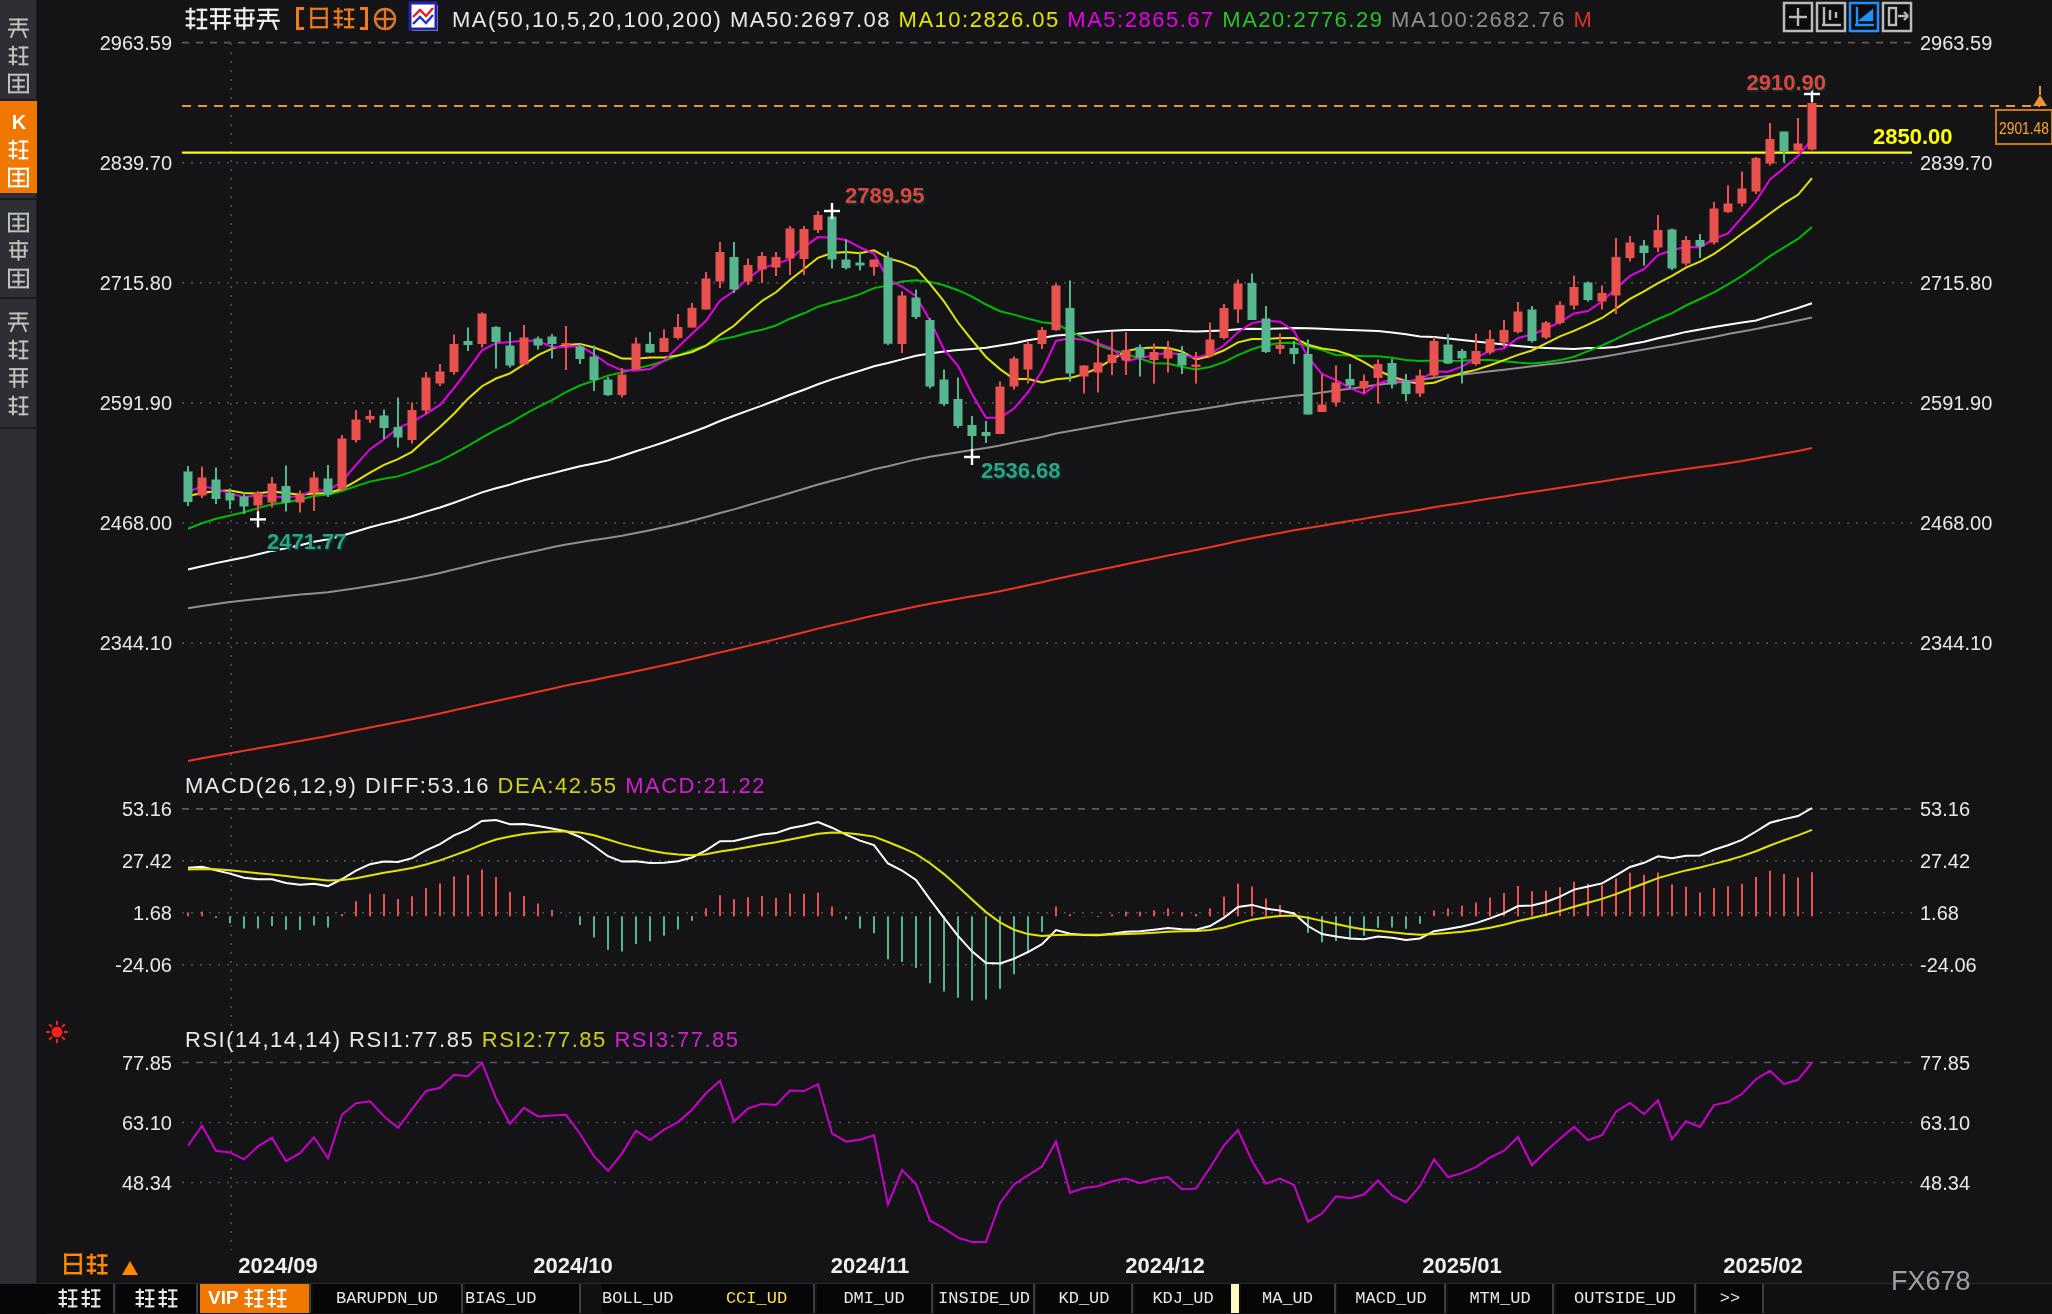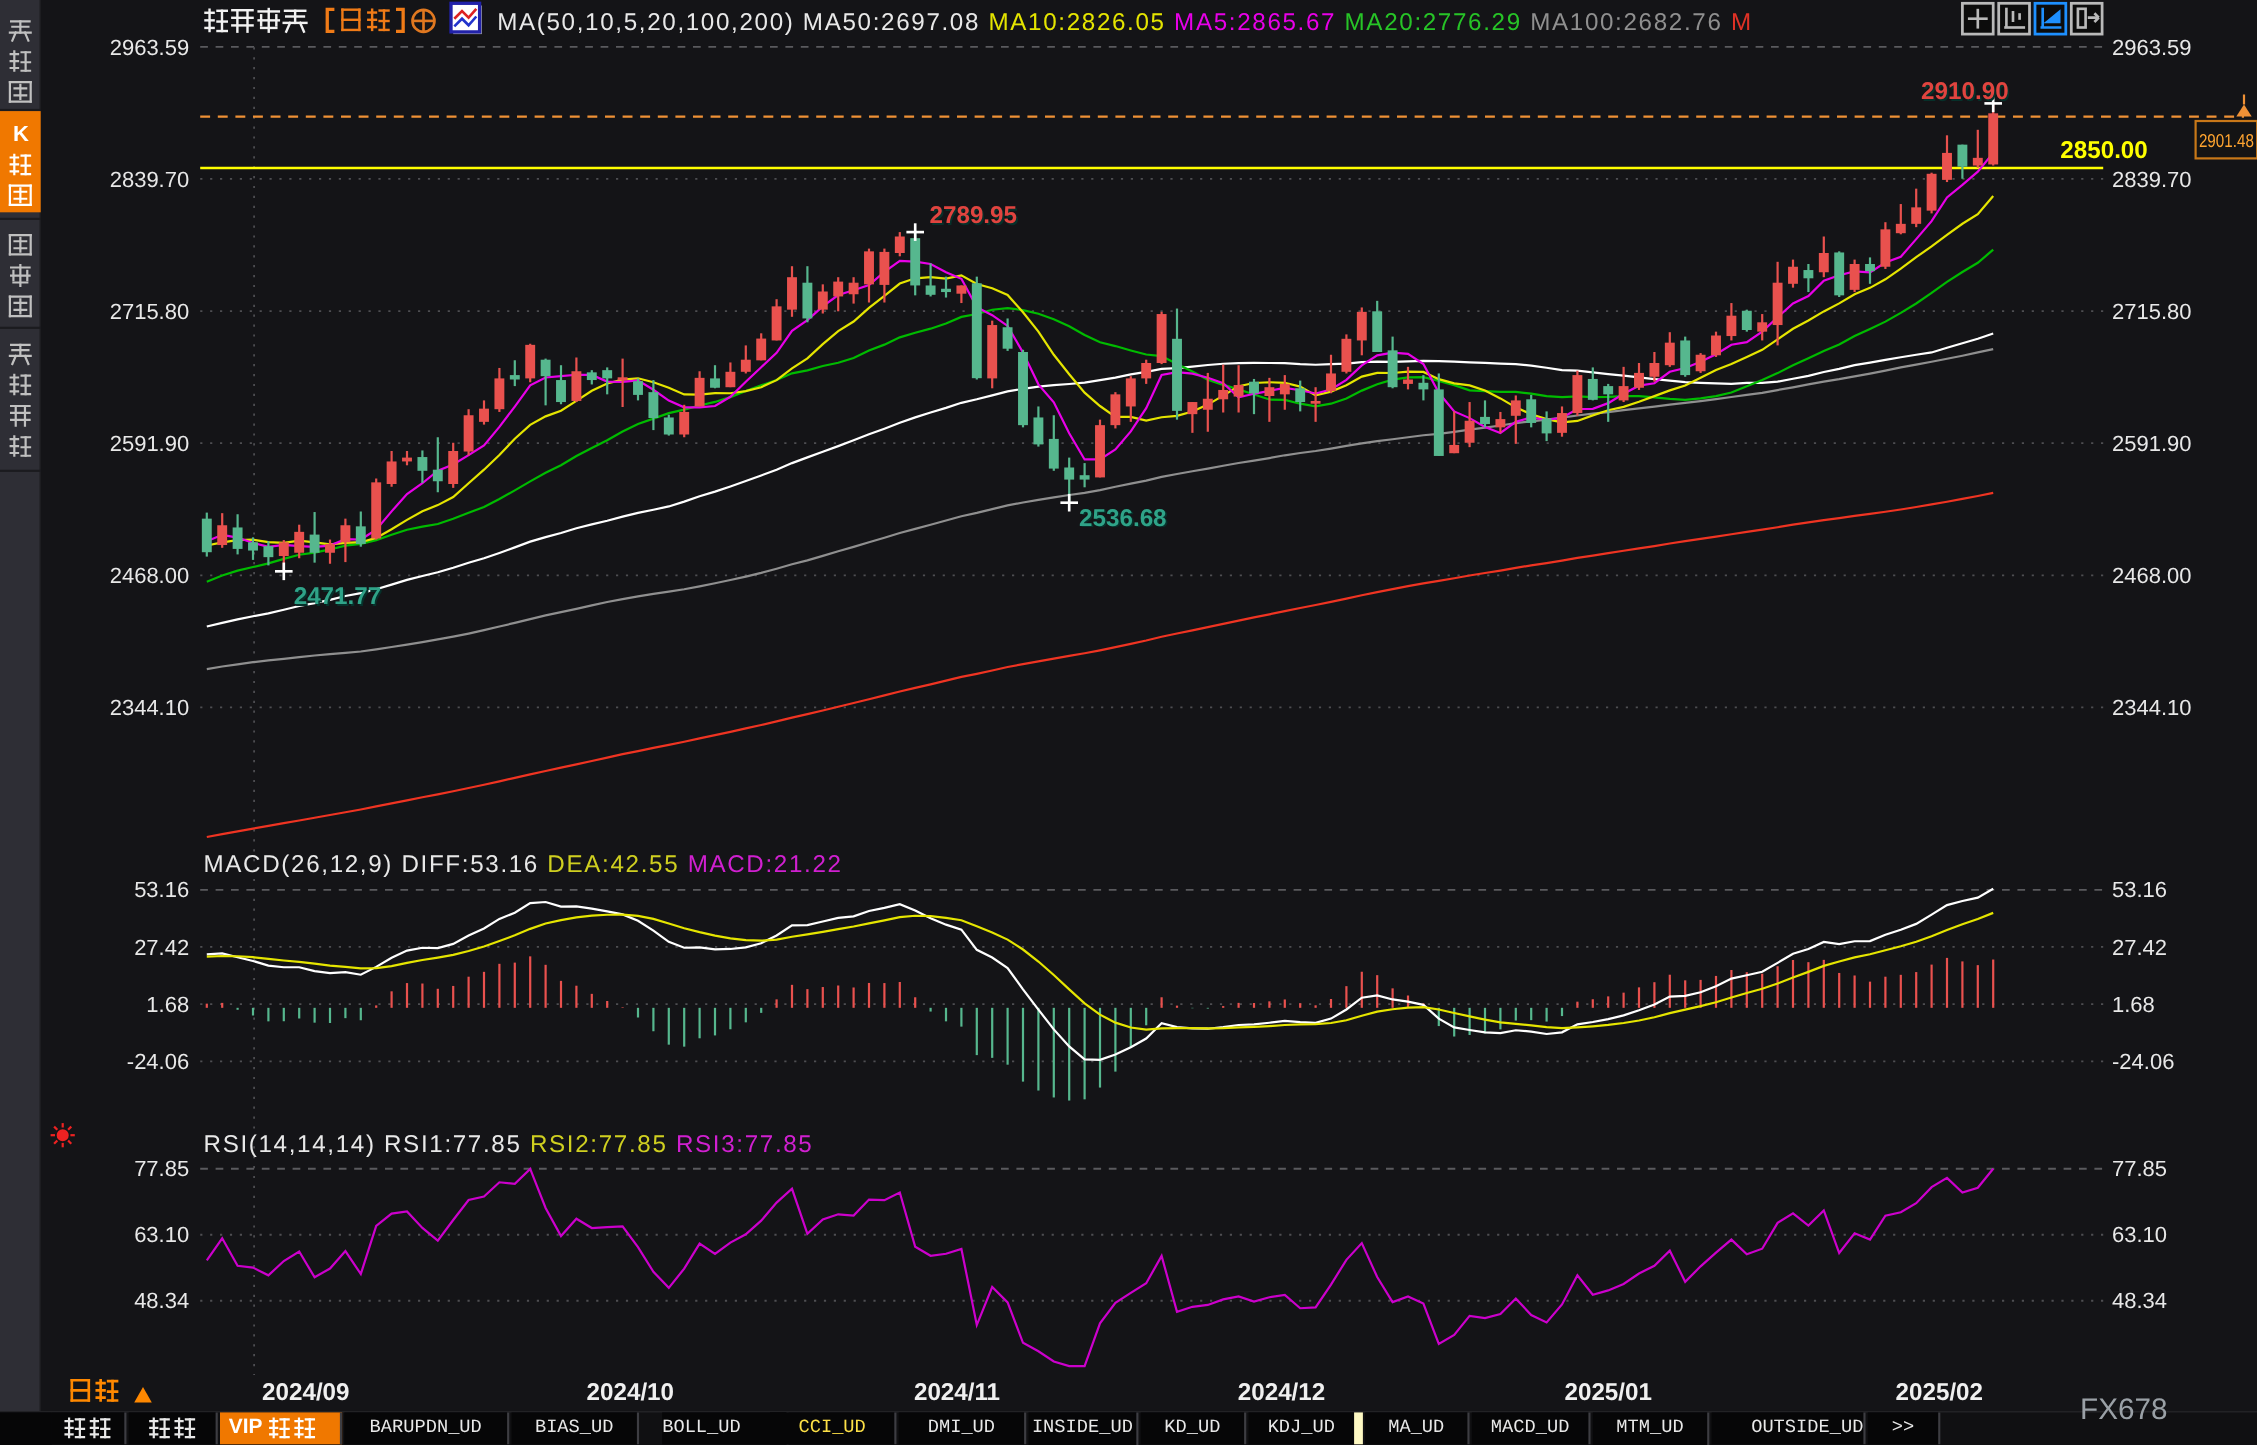--- a/index.html
+++ b/index.html
@@ -768,25 +768,25 @@
           <line x1="24.6" y1="16.0" x2="31.0" y2="16.0"></line>
           <line x1="27.8" y1="1.6" x2="27.8" y2="18.4"></line>
           <line x1="34.0" y1="2.4" x2="41.4" y2="2.4"></line>
           <line x1="37.6" y1="2.4" x2="37.6" y2="18.4"></line>
           <line x1="34.0" y1="11.0" x2="41.4" y2="11.0"></line>
           <line x1="34.0" y1="18.4" x2="41.4" y2="18.4"></line>
         </g>
       </svg>
     </div>
     <div style="position:absolute;left:313px;top:0;width:150px;height:29px;background:#060607;border-right:2px solid #3d3d42;text-align:center"><span style="color:#e8e8e8;font:17px 'Liberation Mono';line-height:29px">BARUPDN_UD</span></div>
-    <div style="position:absolute;left:465px;top:0;width:116px;height:29px;background:#060607;border-right:2px solid #3d3d42;text-align:center"><span style="color:#e8e8e8;font:17px 'Liberation Mono';line-height:29px">BIAS_UD</span></div>
+    <div style="position:absolute;left:465px;top:0;width:116px;height:29px;background:#060607;border-right:2px solid #3d3d42;text-align:left"><span style="color:#e8e8e8;font:17px 'Liberation Mono';line-height:29px">BIAS_UD</span></div>
     <div style="position:absolute;left:602px;top:0;width:115px;height:29px;background:#060607;border-right:2px solid #3d3d42;"><span style="color:#e8e8e8;font:17px 'Liberation Mono';line-height:29px">BOLL_UD</span></div>
     <div style="position:absolute;left:700px;top:0;width:115px;height:29px;background:#060607;border-right:2px solid #3d3d42;text-align:center"><span style="color:#fde047;font:17px 'Liberation Mono';line-height:29px">CCI_UD</span></div>
     <div style="position:absolute;left:817px;top:0;width:116px;height:29px;background:#060607;border-right:2px solid #3d3d42;text-align:center"><span style="color:#e8e8e8;font:17px 'Liberation Mono';line-height:29px">DMI_UD</span></div>
     <div style="position:absolute;left:935px;top:0;width:100px;height:46px;background:#060607;border-right:2px solid #3d3d42;text-align:center"><span style="color:#e8e8e8;font:17px 'Liberation Mono';line-height:29px">INSIDE_UD</span></div>
     <div style="position:absolute;left:1037px;top:0;width:96px;height:29px;background:#060607;border-right:2px solid #3d3d42;text-align:center"><span style="color:#e8e8e8;font:17px 'Liberation Mono';line-height:29px">KD_UD</span></div>
     <div style="position:absolute;left:1135px;top:0;width:104px;height:29px;background:#060607;border-right:8px solid #fef9c3;text-align:center"><span style="color:#e8e8e8;font:17px 'Liberation Mono';line-height:29px">KDJ_UD</span></div>
     <div style="position:absolute;left:1241px;top:0;width:95px;height:29px;background:#060607;border-right:2px solid #3d3d42;text-align:center"><span style="color:#e8e8e8;font:17px 'Liberation Mono';line-height:29px">MA_UD</span></div>
     <div style="position:absolute;left:1338px;top:0;width:108px;height:29px;background:#060607;border-right:2px solid #3d3d42;text-align:center"><span style="color:#e8e8e8;font:17px 'Liberation Mono';line-height:29px">MACD_UD</span></div>
     <div style="position:absolute;left:1448px;top:0;width:106px;height:34px;background:#060607;border-right:2px solid #3d3d42;text-align:center"><span style="color:#e8e8e8;font:17px 'Liberation Mono';line-height:29px">MTM_UD</span></div>
-    <div style="position:absolute;left:1556px;top:0;width:140px;height:29px;background:#060607;border-right:2px solid #3d3d42;text-align:right"><span style="color:#e8e8e8;font:17px 'Liberation Mono';line-height:29px">OUTSIDE_UD</span></div>
+    <div style="position:absolute;left:1556px;top:0;width:140px;height:29px;background:#060607;border-right:2px solid #3d3d42;text-align:center"><span style="color:#e8e8e8;font:17px 'Liberation Mono';line-height:29px">OUTSIDE_UD</span></div>
     <div style="position:absolute;left:1698px;top:0;width:66px;height:29px;background:#060607;border-right:2px solid #3d3d42;text-align:center"><span style="color:#e8e8e8;font:17px 'Liberation Mono';line-height:29px">&gt;&gt;</span></div>
   </div>
 <div style="position:absolute;left:1891px;top:1266px;z-index:30;color:#9aa0a6;font:27px 'Liberation Sans',sans-serif">FX678</div>
 </body></html>

